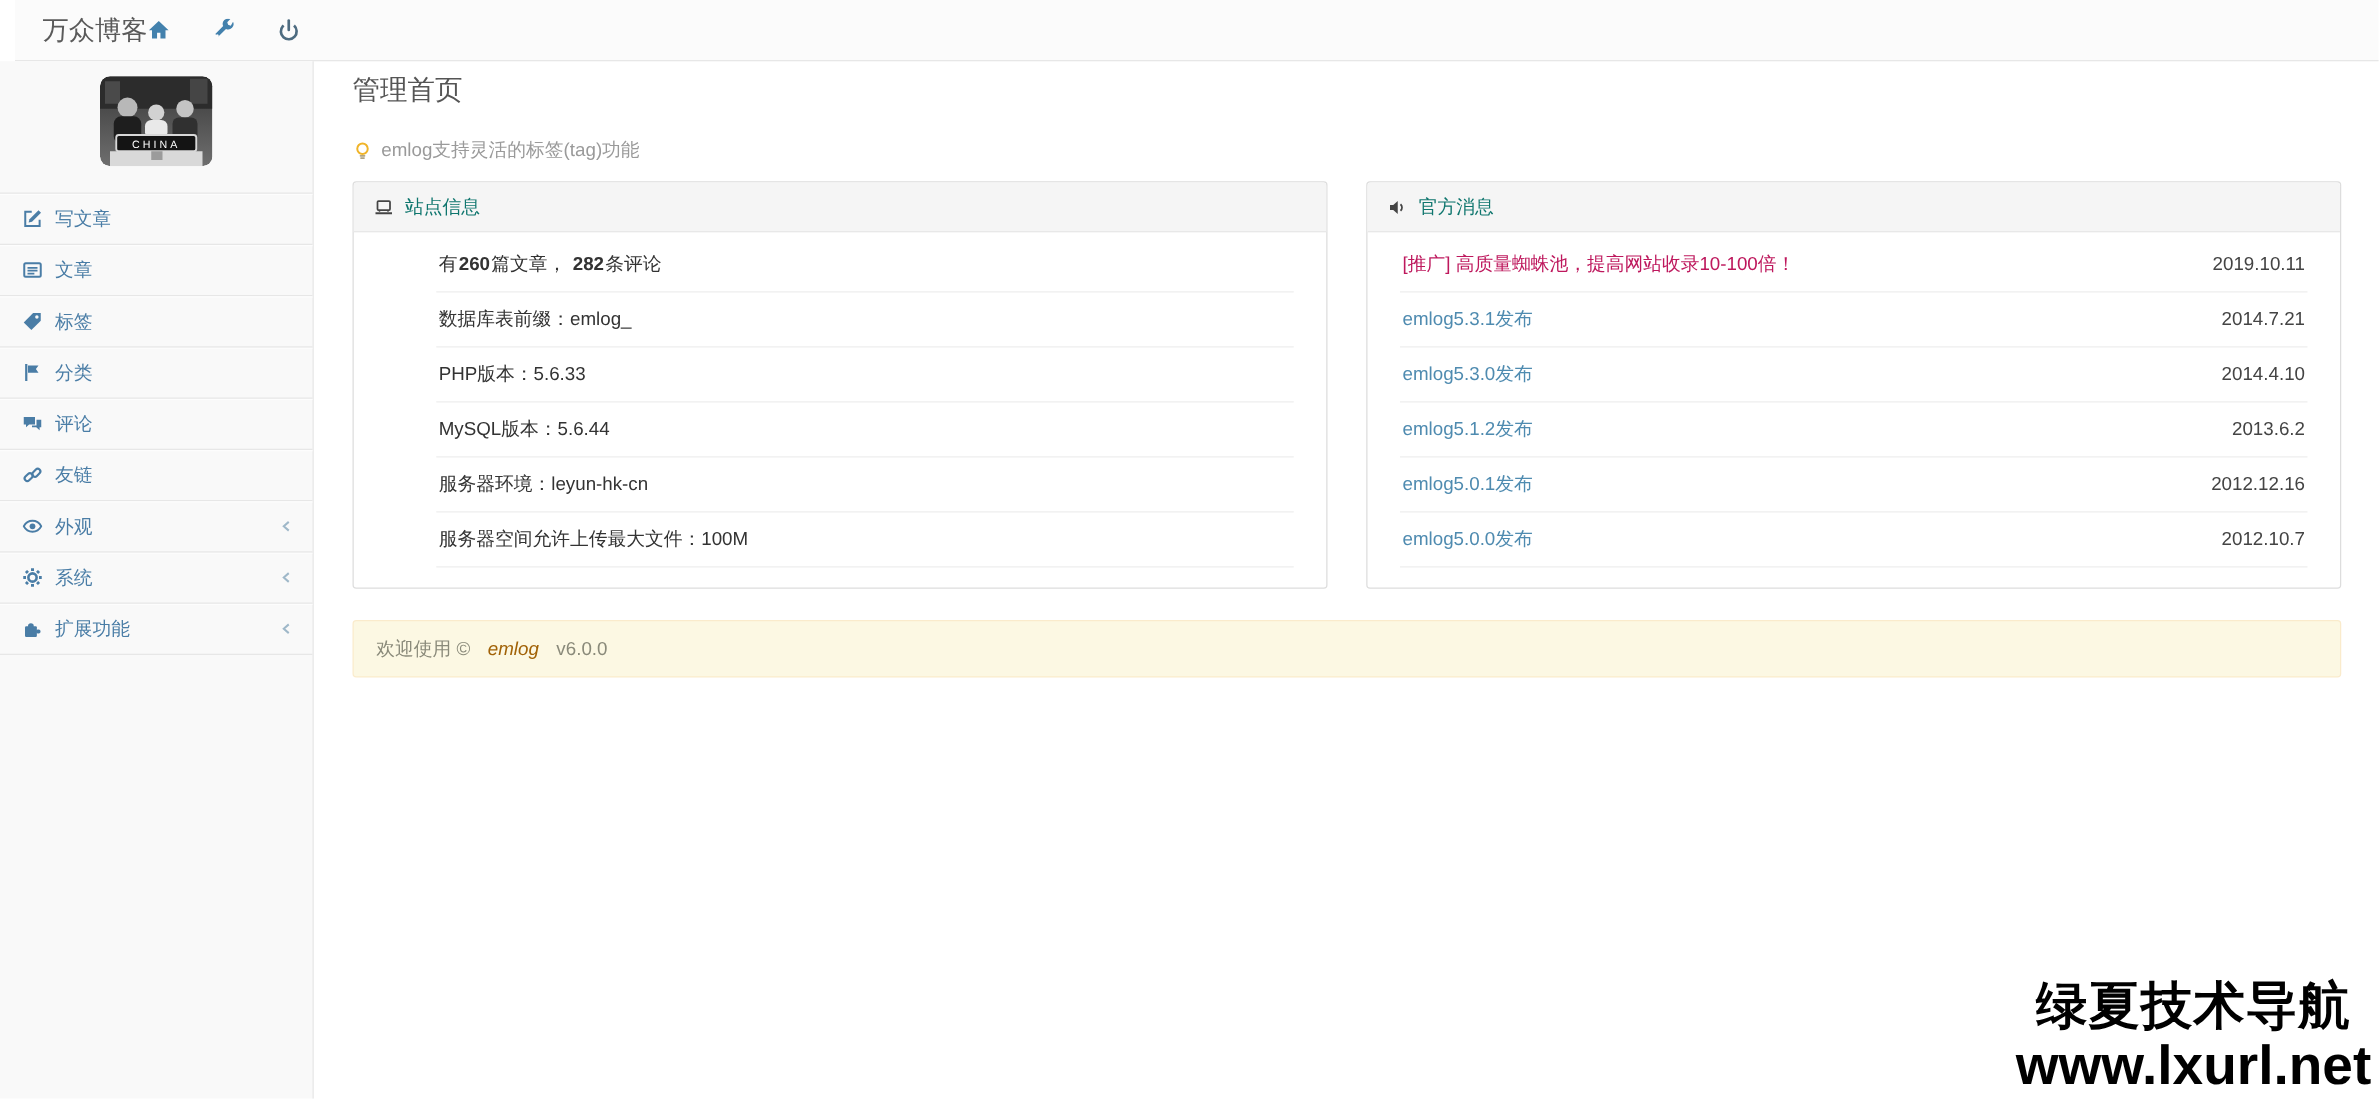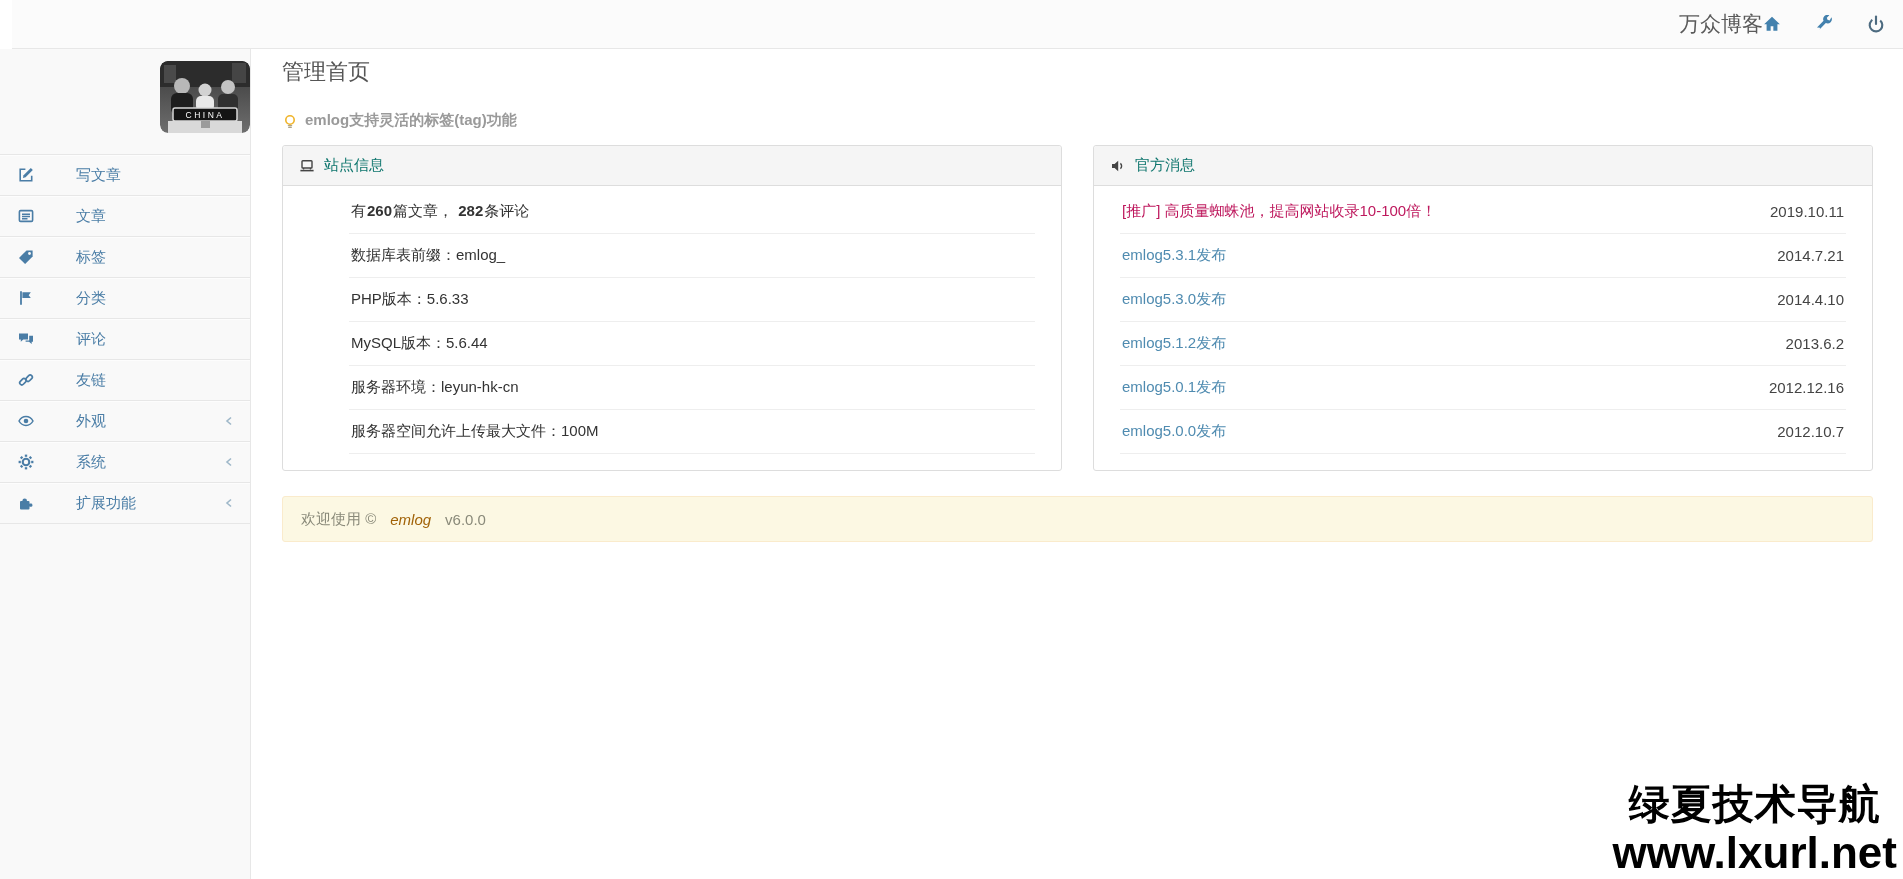--- a/index.html
+++ b/index.html
@@ -5,45 +5,45 @@
   html,body{margin:0;padding:0;}
   body{
     width:1903px;height:879px;position:relative;overflow:hidden;
     font-family:"Liberation Sans","DejaVu Sans",sans-serif;
     background:#ffffff;color:#333;
   }
   
   .topbar{
     position:absolute;left:12px;top:0;right:0;height:48px;
     background:#fbfbfb;border-bottom:1px solid #e7e7e7;
-    display:flex;align-items:center;justify-content:flex-end;
+    display:flex;align-items:center;justify-content:flex-start;
   }
   .topbar-title{margin-left:22px;font-size:21px;color:#5a5a5a;}
   .topbar-icons{display:flex;align-items:center;gap:34px;padding-right:18px;}
   .tb-icon{width:18px;height:18px;display:inline-flex;cursor:pointer;text-decoration:none;}
   
   .sidebar{
     position:absolute;left:0;top:49px;bottom:0;width:250px;
     background:#f9f9f9;border-right:1px solid #e7e7e7;
   }
-  .avatar-wrap{height:105px;display:flex;align-items:flex-start;justify-content:flex-end;padding-top:12px;box-sizing:border-box;}
+  .avatar-wrap{height:105px;display:flex;align-items:flex-start;justify-content:center;padding-top:12px;box-sizing:border-box;}
   .avatar{border-radius:8px;display:block;cursor:pointer;}
   .nav{border-top:1px solid #e7e7e7;}
   .nav-item{
     height:40px;display:flex;align-items:center;
     padding:0 14px 0 18px;border-bottom:1px solid #e7e7e7;
-    box-shadow:inset 0 1px 0 #fdfdfd;cursor:pointer;gap:32px;
+    box-shadow:inset 0 1px 0 #fdfdfd;cursor:pointer;
   }
   .nav-icon{width:16px;height:16px;margin-right:10px;display:inline-flex;flex:none;}
   .nav-label{font-size:15px;color:#4a7da6;flex:1;}
   .chevron{width:14px;height:14px;display:inline-flex;flex:none;}
   
   .content{position:absolute;left:251px;top:37px;right:0;padding:20px 30px 0 31px;box-sizing:border-box;}
   .page-title{font-size:22px;font-weight:normal;color:#555;margin:0 0 24px 0;}
-  .tip{display:flex;align-items:flex-end;gap:7px;color:#9a9a9a;font-size:15px;margin-bottom:15px;font-weight:bold;}
+  .tip{display:flex;align-items:center;gap:7px;color:#9a9a9a;font-size:15px;margin-bottom:15px;}
   .tip-icon{width:16px;height:16px;display:inline-flex;flex:none;}
   .panels{display:flex;gap:31px;}
   .panel{flex:1;background:#fff;border:1px solid #dddddd;border-radius:3px;box-sizing:border-box;}
   .panel-head{
     height:40px;box-sizing:border-box;display:flex;align-items:center;gap:9px;
     background:#f5f5f5;border-bottom:1px solid #ddd;border-radius:3px 3px 0 0;
     padding:0 16px;font-size:15px;color:#0f766e;
   }
   .ph-icon{width:16px;height:16px;display:inline-flex;flex:none;}
   .panel-body{padding:4px 26px 16px 26px;}

